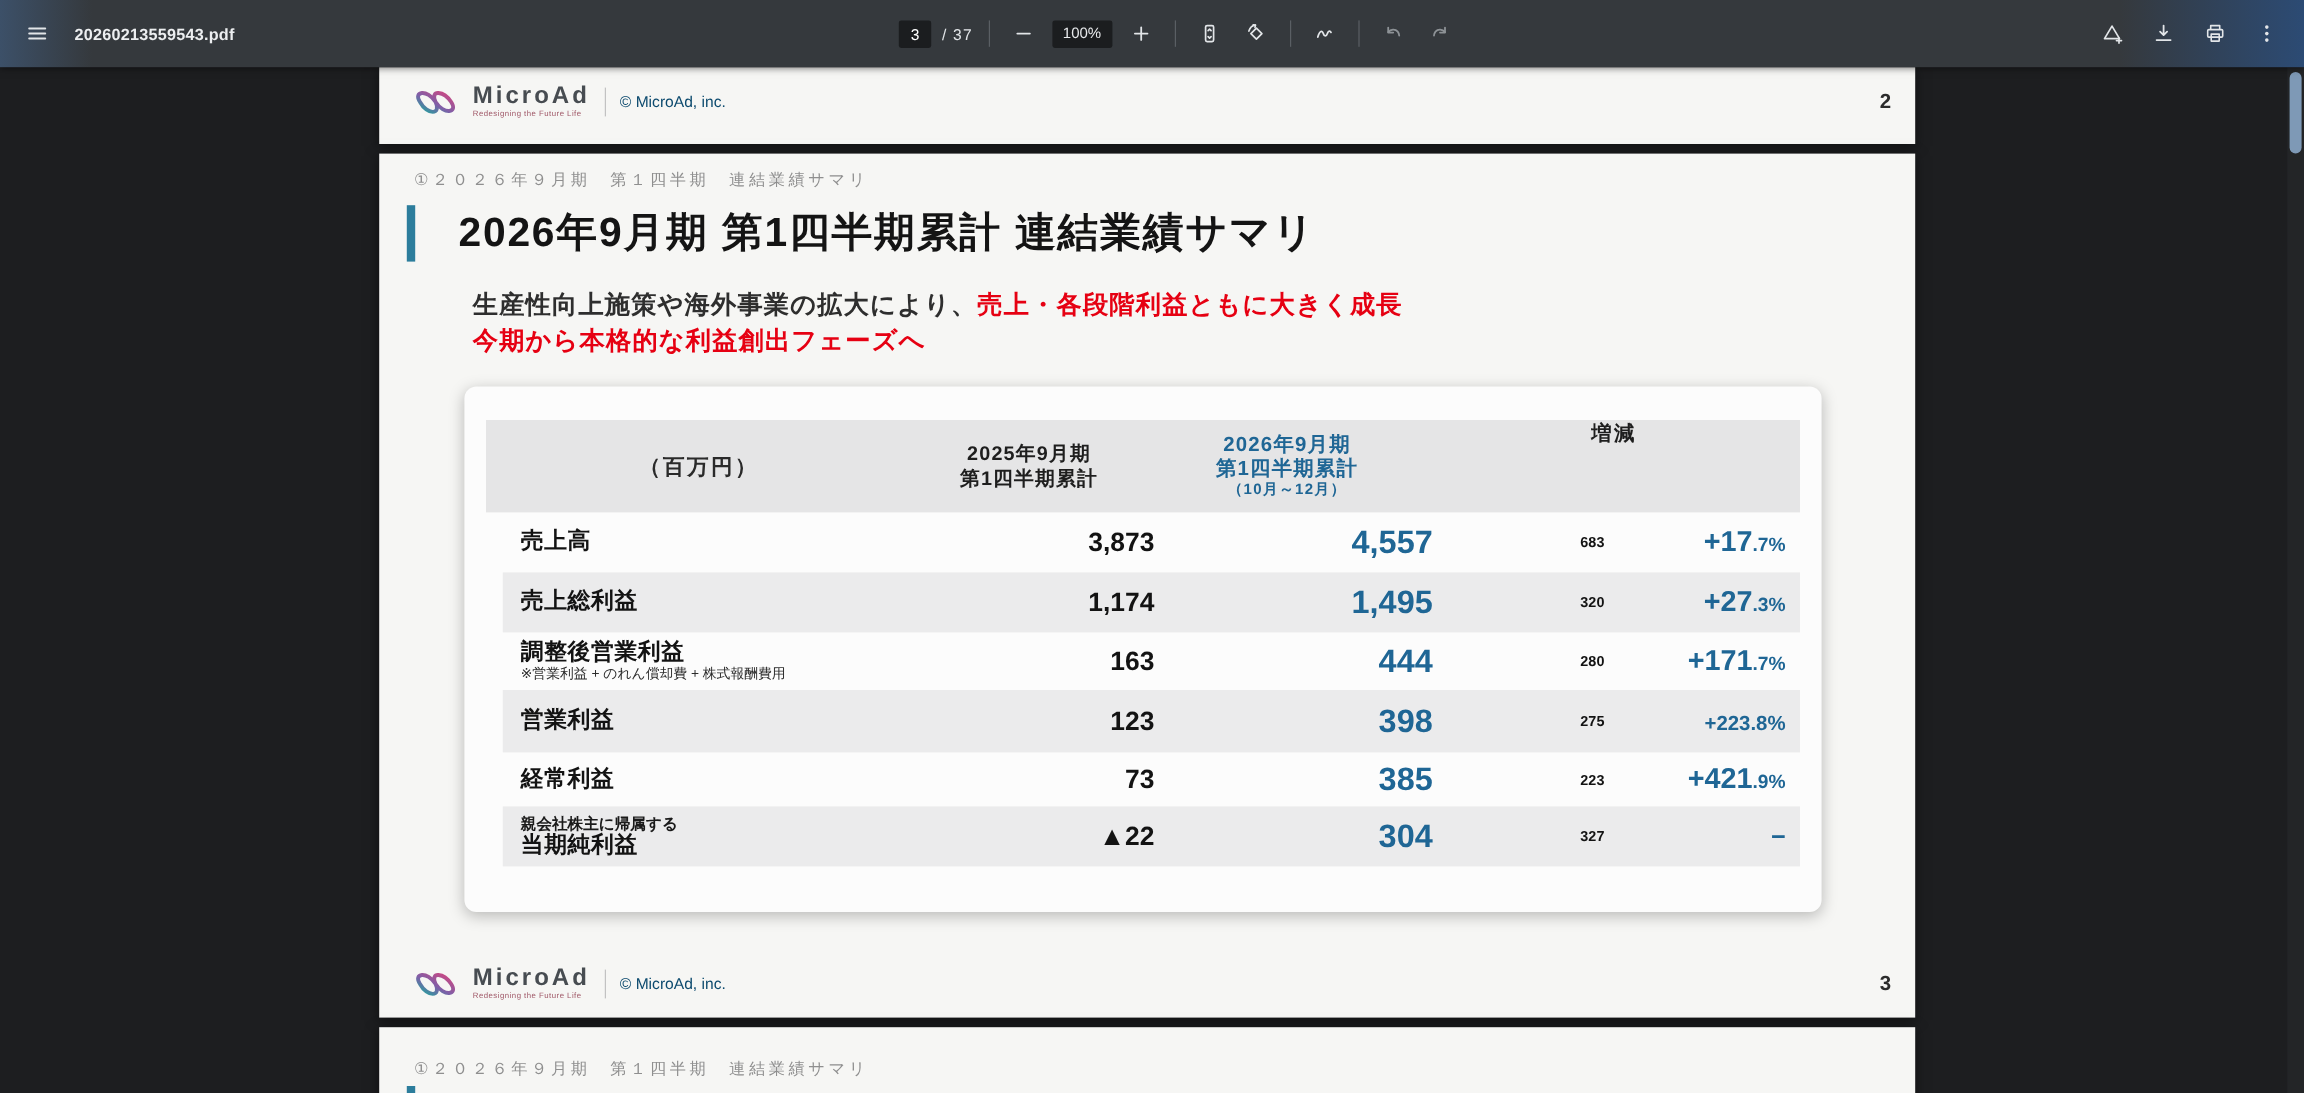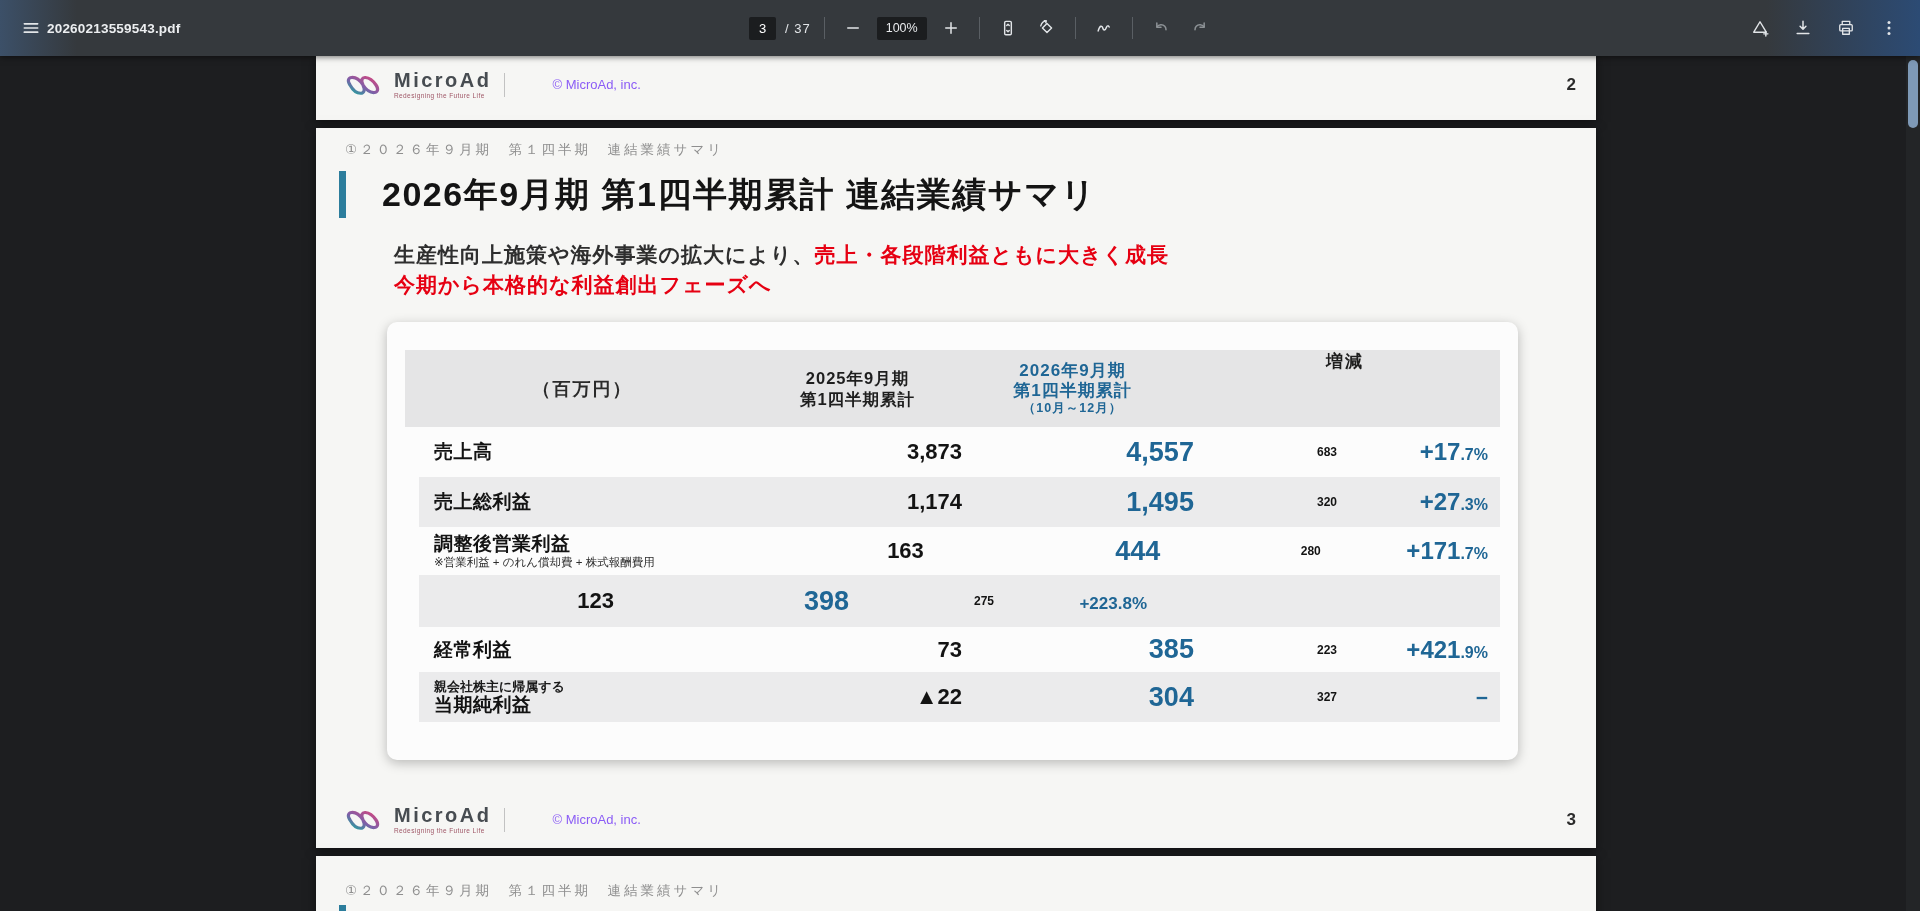--- a/index.html
+++ b/index.html
@@ -10,21 +10,21 @@
     font-family:"Liberation Sans","DejaVu Sans",sans-serif;
   }
 
   
   .toolbar {
     position:absolute; left:0; top:0; width:1920px; height:56px;
     background:linear-gradient(90deg,#3c5068 0%,#35393d 4%,#35393d 92%,#2c4b74 100%);
     box-shadow:0 1px 6px rgba(0,0,0,.55);
     z-index:5;
   }
-  .tb-left { position:absolute; left:16px; top:0; height:56px; display:flex; align-items:center; gap:1px; }
+  .tb-left { position:absolute; left:16px; top:0; height:56px; display:flex; align-items:center; gap:16px; }
   .icon-btn {
     width:30px; height:30px; display:flex; align-items:center; justify-content:center;
     color:#e2e5e8; background:transparent; border:none; border-radius:4px; cursor:pointer; flex:0 0 auto;
   }
   .icon-btn.dim { color:#8d9296; }
   .filename { color:#eceef0; font-size:13.5px; font-weight:700; letter-spacing:.2px; white-space:nowrap; }
   .tb-center { position:absolute; left:749px; top:0; height:56px; display:flex; align-items:center; gap:9px; }
   .pagebox {
     min-width:27px; height:23px; background:#1b1d1f; color:#ffffff; font-size:13px;
     display:flex; align-items:center; justify-content:center; border-radius:2px; padding:0 5px;
@@ -50,21 +50,21 @@
 
   
   .pfooter { position:absolute; left:24px; right:20px; display:flex; align-items:center; }
   .page-2 .pfooter { top:14px; }
   .page-3 .pfooter { bottom:14px; }
   .logo { display:flex; align-items:center; gap:8px; }
   .logo-txt { display:flex; flex-direction:column; }
   .logo-name { font-size:20px; font-weight:700; color:#474c51; letter-spacing:2.5px; line-height:20px; }
   .logo-tag { font-size:6.5px; color:#a05868; letter-spacing:.4px; margin-top:2px; }
   .logo-div { width:1px; height:24px; background:#c2c2c2; margin:0 12px; }
-  .copyright { font-size:13px; color:#8b5cf6;margin-left:36px; }
+  .copyright { font-size:13px; color:#0c4a6e; }
   .pagenum { margin-left:auto; font-size:17px; font-weight:700; color:#2b2b2b; }
 
   
   .eyebrow { position:absolute; left:29px; top:13px; font-size:13.5px; color:#8f8f8f; letter-spacing:3px; white-space:nowrap; }
   .tbar { position:absolute; left:23px; top:43px; width:7px; height:47px; background:#2c7d9c; }
   .ptitle { position:absolute; left:66px; top:42px; font-size:34px; font-weight:700; color:#141414; letter-spacing:1.5px; line-height:48px; white-space:nowrap; }
   .lead { position:absolute; left:78px; top:112px; font-size:21px; font-weight:700; line-height:30px; letter-spacing:1px; white-space:nowrap; }
   .lead .blk { color:#2e2e2e; }
   .lead .red { color:#e60012; }
 
@@ -76,21 +76,21 @@
   .th-curr .l3 { font-size:12.5px; line-height:15px; }
   .th-chg { width:310px; display:flex; flex-direction:column; padding-top:0; }
   .chg-top { text-align:center; font-size:17px; font-weight:700; color:#1e1e1e; letter-spacing:2px; }
   .chg-sub { display:flex; margin-top:10px; font-size:17px; font-weight:700; color:#1e1e1e; }
   .chg-amt { width:145px; text-align:center; letter-spacing:1px; }
   .chg-pct { width:165px; text-align:center; }
 
   .tbody { position:absolute; left:32px; right:18px; top:105px; }
   .trow { display:flex; align-items:center; height:50px; }
   .trow.alt { background:#ebebec; }
-  .trow.h48 { height:48px;gap:38px; }
+  .trow.h48 { height:48px; }
   .trow.h52 { height:52px; }
   .trow.h45 { height:45px; }
   .c-label { width:355px; padding-left:15px; }
   .l-pre  { font-size:13px; font-weight:700; color:#1a1a1a; line-height:15px; }
   .l-main { font-size:19px; font-weight:700; color:#131313; line-height:22px; letter-spacing:.5px; }
   .l-note { font-size:11.5px; color:#2c2c2c; line-height:13px; margin-top:1px; }
   .l-pre:empty,.l-note:empty { display:none; }
   .c-prev { width:195px; text-align:right; font-size:22px; font-weight:600; color:#131313; line-height:1; }
   .c-curr { width:235px; text-align:right; font-size:27px; font-weight:700; color:#1f6695; line-height:1; }
   .c-diff { width:145px; text-align:right; font-size:12px; font-weight:600; color:#131313; line-height:1; }
@@ -273,20 +273,23 @@
           <div class="c-label">
               <div class="l-main">調整後営業利益</div>
               <div class="l-note">※営業利益 + のれん償却費 + 株式報酬費用</div>
             </div>
           <div class="c-prev">163</div>
           <div class="c-curr">444</div>
           <div class="c-diff">280</div>
           <div class="c-pct"><span class="pb">+171</span><span class="ps">.7%</span><span class="pp"></span></div>
         </div>
         <div class="trow alt h52">
+          <div class="c-label">
+              <div class="l-main">営業利益</div>
+            </div>
           <div class="c-prev">123</div>
           <div class="c-curr">398</div>
           <div class="c-diff">275</div>
           <div class="c-pct"><span class="pb"></span><span class="ps"></span><span class="pp">+223.8%</span></div>
         </div>
         <div class="trow h45">
           <div class="c-label">
               <div class="l-main">経常利益</div>
             </div>
           <div class="c-prev">73</div>

